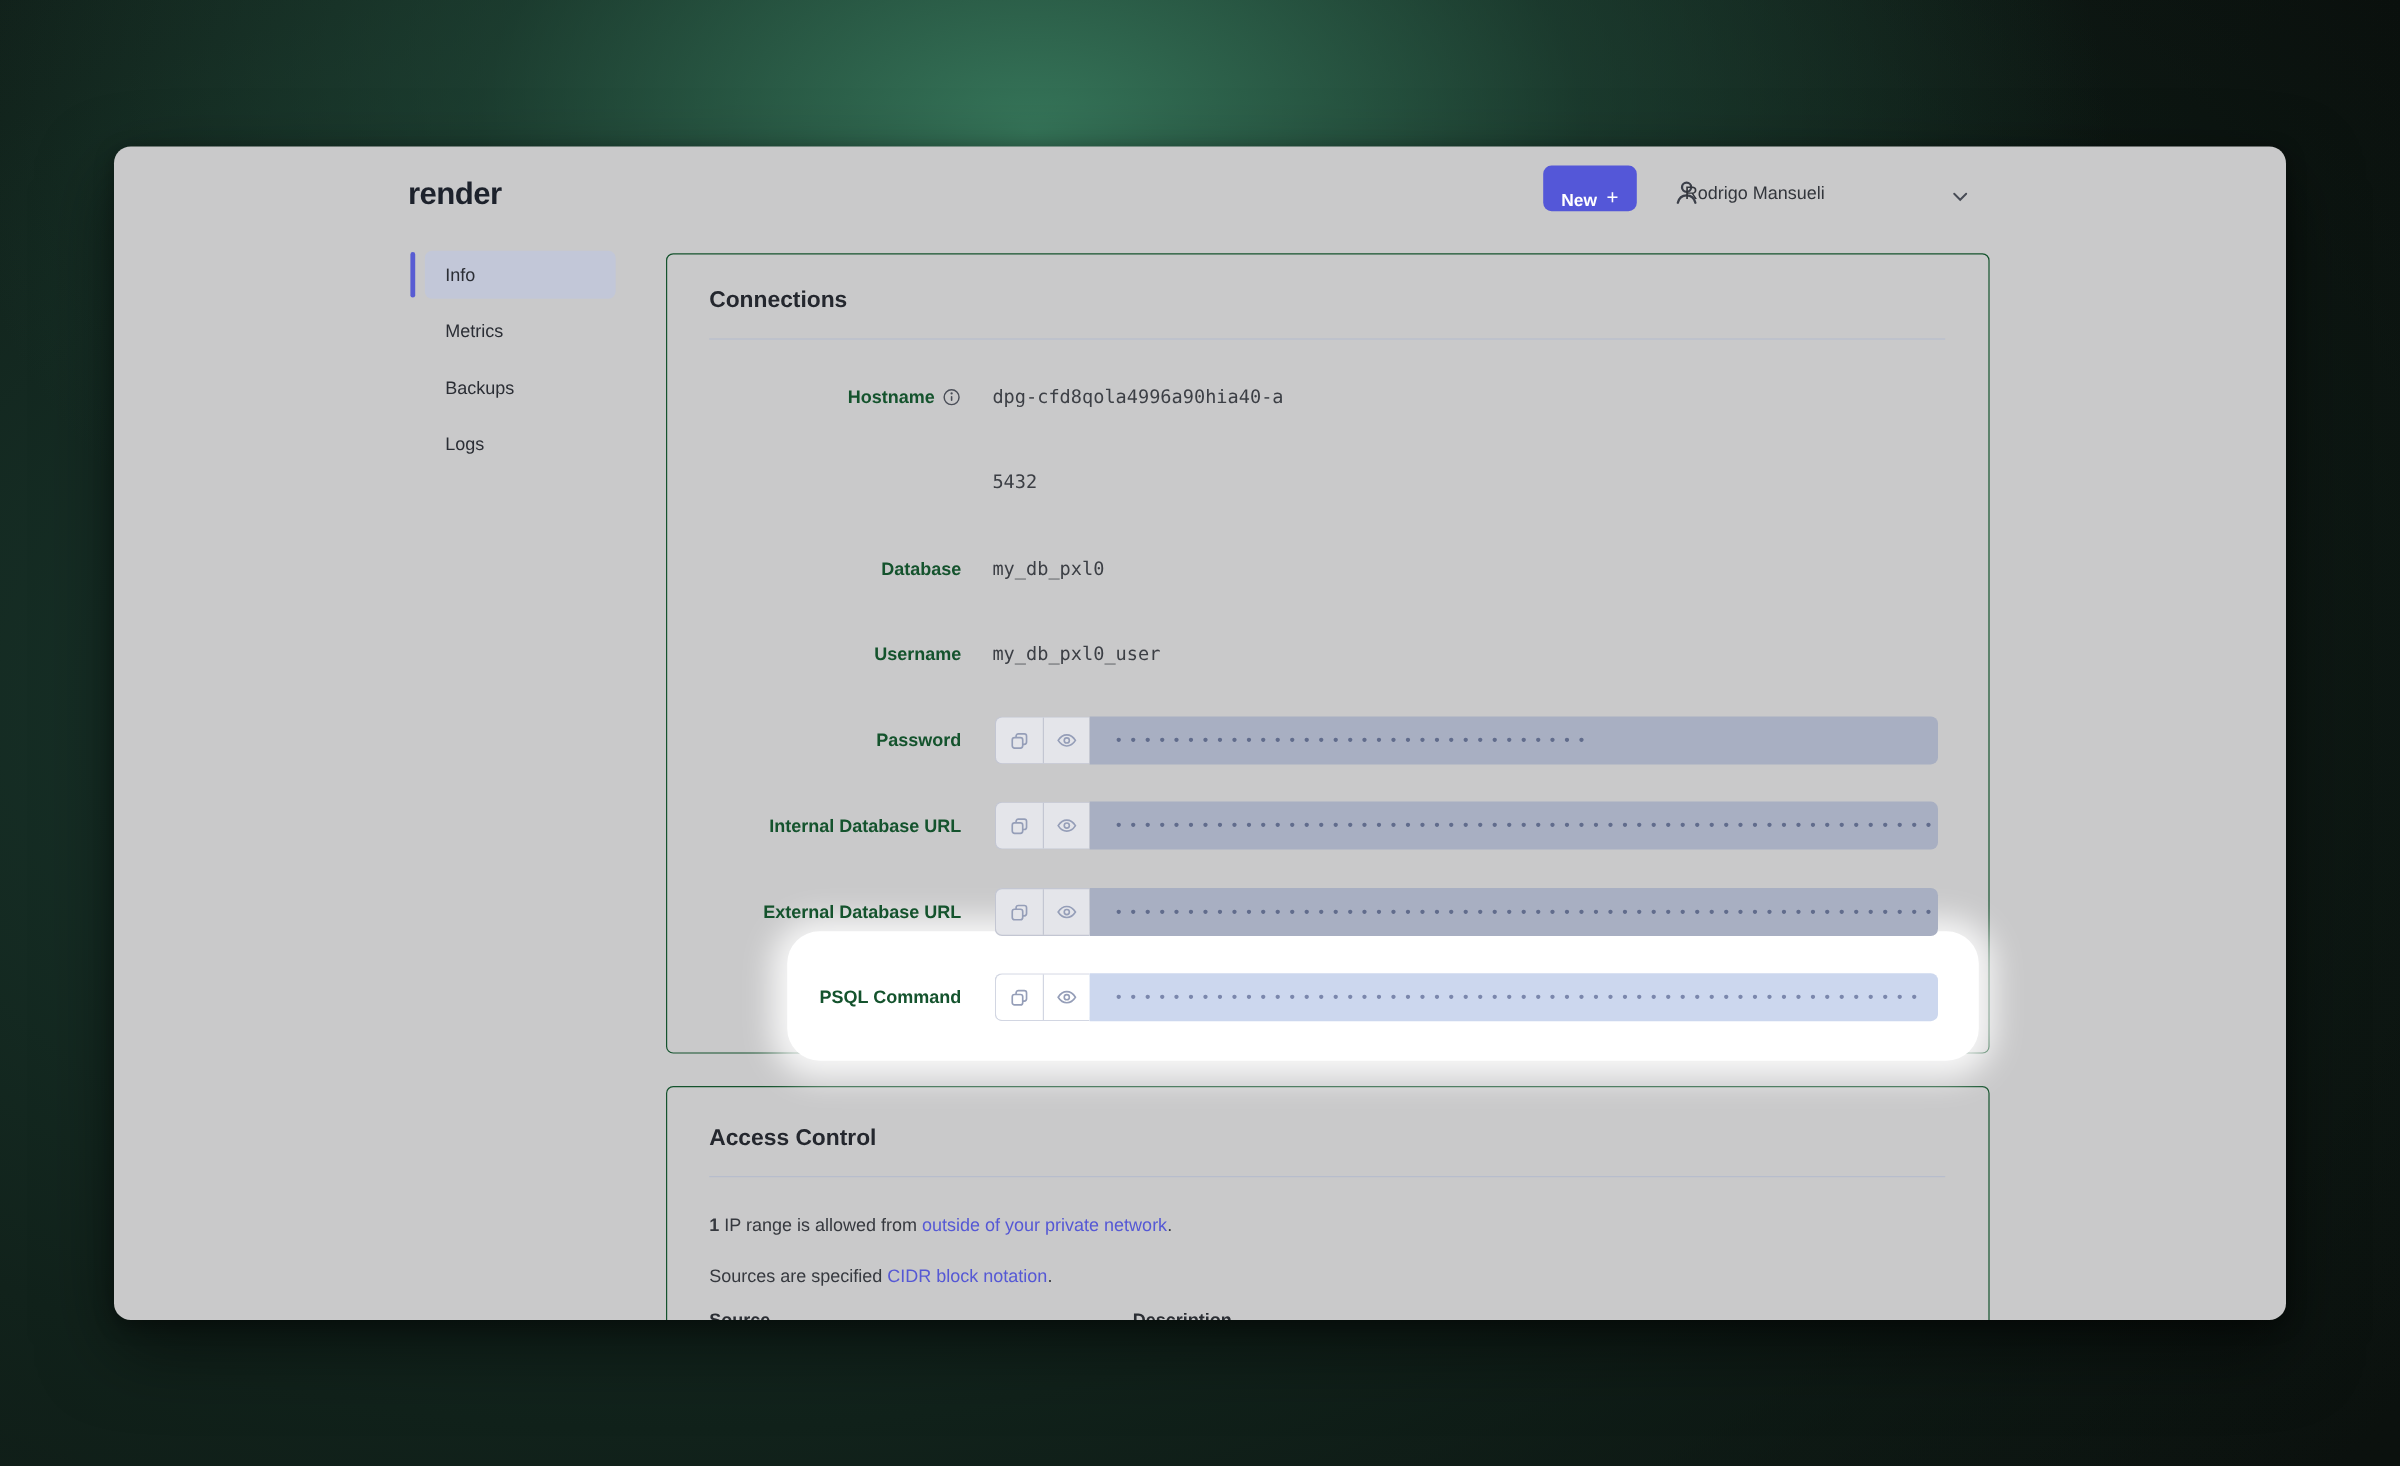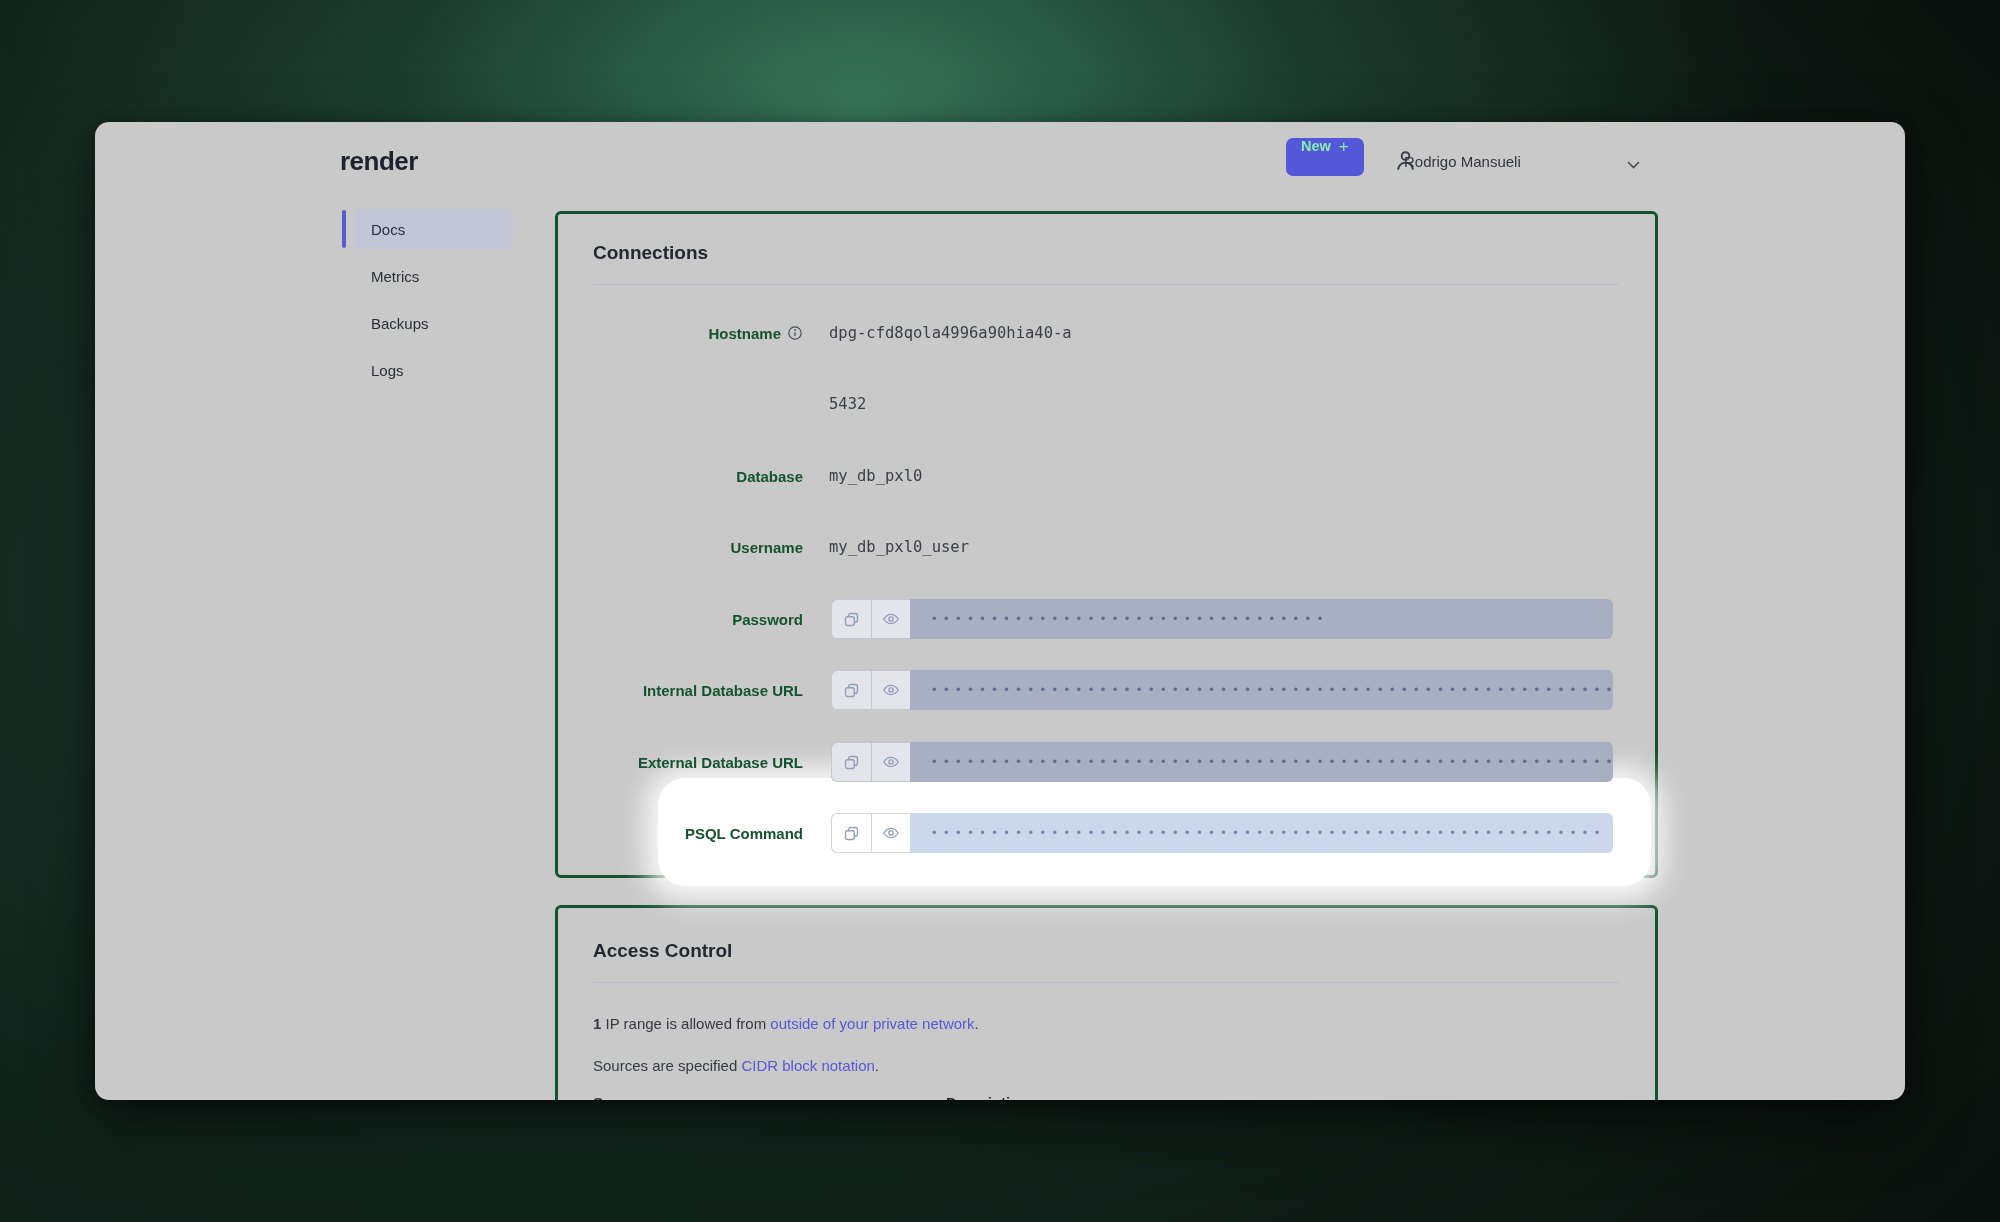--- a/index.html
+++ b/index.html
@@ -36,23 +36,23 @@
     font-size:15px; font-weight:600; color:#34373d; cursor:pointer; text-decoration:none;
   }
   .nav-item.active { color:#4d50cc; }
   .nav-item.active::after {
     content:""; position:absolute; left:-5px; right:-5px; bottom:7px; height:3px;
     background:#4d50cc; border-radius:2px;
   }
   .nav-sep { width:1px; height:50px; align-self:center; background:rgba(62,66,80,0.35); }
   .new-btn {
     position:absolute; left:1191px; top:16px; height:38px; padding:0 15px;
-    background:#5457d8; color:#86efac; border:none; border-radius:7px;
+    background:#5457d8; color:#ffffff; border:none; border-radius:7px;
     font-family:inherit; font-size:14.5px; font-weight:600;
-    display:flex; align-items:flex-start; gap:8px; cursor:pointer;
+    display:flex; align-items:flex-end; gap:8px; cursor:pointer;
   }
   .new-btn .plus { font-size:17px; font-weight:500; transform:translateY(-1px); }
   .user-icon { position:absolute; left:1297px; top:25px; color:#3c404a; }
   .user-name {
     position:absolute; left:1309px; top:0; height:78px; display:flex; align-items:center;
     font-size:15px; font-weight:500; color:#33363c;
   }
   .chevron { position:absolute; left:1532px; top:34px; color:#474b55; }
 
   
@@ -64,21 +64,21 @@
   }
   .sb-item.active { background:#c2c7d8; }
   .sb-item.active::before {
     content:""; position:absolute; left:-12px; top:1px; bottom:1px; width:4px;
     background:#585cd3; border-radius:2px;
   }
 
   
   .panel {
     position:absolute; left:460px; width:1103px;
-    border:3px solid #14532d; border-radius:6px; background:transparent;
+    border:1px solid #14532d; border-radius:6px; background:transparent;
   }
   .panel-conn { top:89px; height:667px; }
   .panel-access { top:783px; height:260px; }
   .panel-title { position:absolute; left:35px; font-size:19px; font-weight:700; color:#24272e; }
   .panel-conn .panel-title { top:28px; }
   .panel-access .panel-title { top:32px; }
   .panel-divider { position:absolute; left:35px; right:36px; height:1px; background:#b7bdcd; }
   .panel-conn .panel-divider { top:70px; }
   .panel-access .panel-divider { top:74px; }
 
@@ -157,21 +157,21 @@
     </span>
     <div class="user-name">Rodrigo Mansueli</div>
     <span class="chevron">
       <svg width="13" height="9" viewBox="0 0 13 9" fill="none" stroke="currentColor" stroke-width="1.6" stroke-linecap="round">
         <path d="M1.5 1.5l5 5 5-5"></path>
       </svg>
     </span>
   </header>
 
   <aside class="sidebar">
-      <div class="sb-item active">Docs</div>
+      <div class="sb-item active">Info</div>
       <div class="sb-item">Metrics</div>
       <div class="sb-item">Backups</div>
       <div class="sb-item">Logs</div>
     </aside>
 
   <section class="panel panel-conn">
     <h2 class="panel-title">Connections</h2>
     <div class="panel-divider"></div>
     <div class="spotlight"></div>
     <div id="conn-rows">

